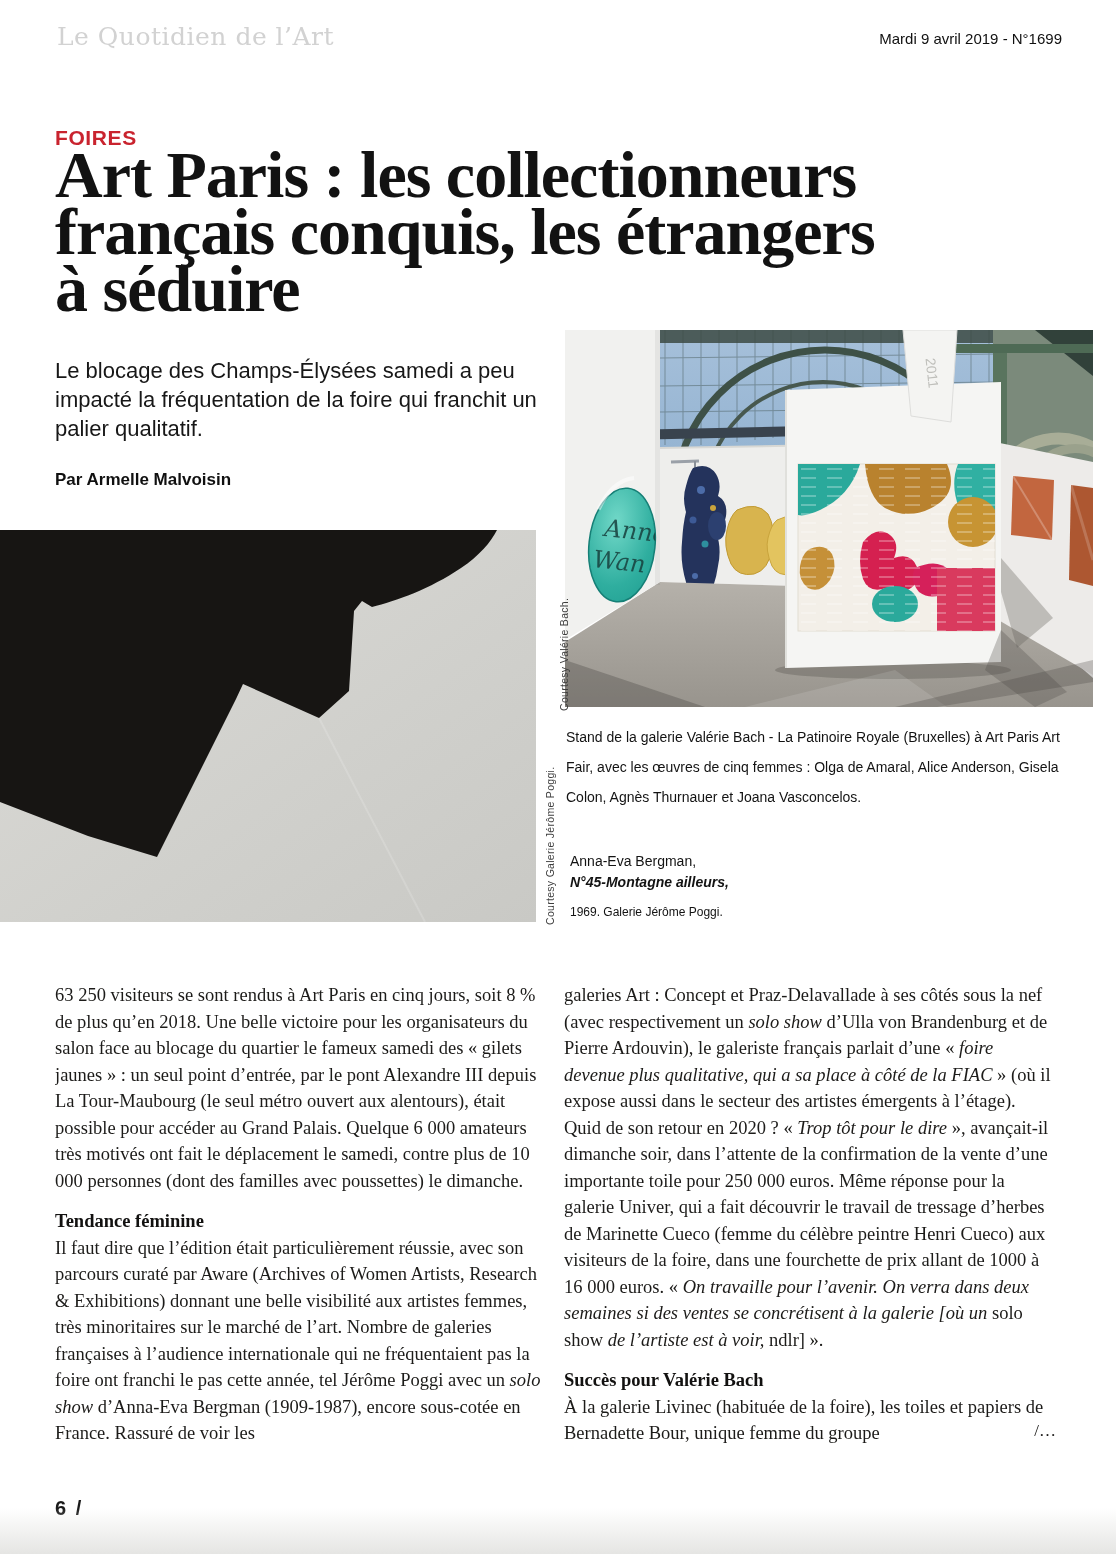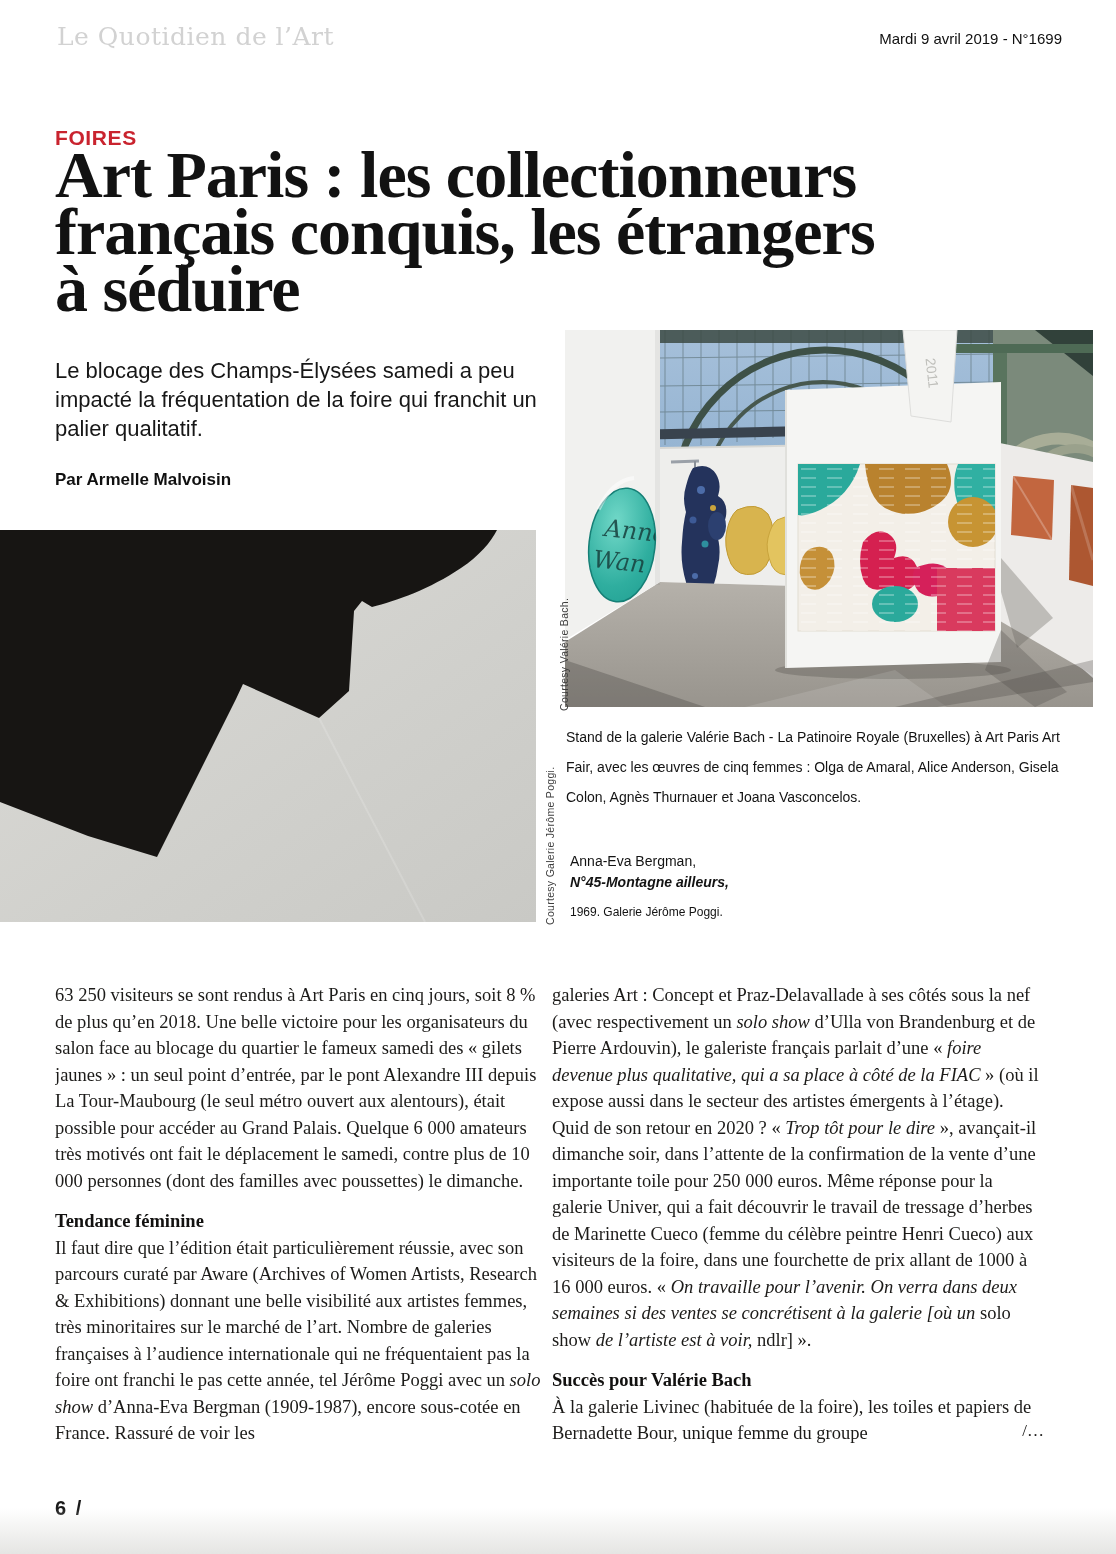--- a/index.html
+++ b/index.html
@@ -31,21 +31,21 @@
   .cap-bergman{position:absolute;left:570px;top:851px;width:420px;font-size:14px;
         line-height:21px;color:#131313;}
   .cap-bergman .work{font-weight:bold;font-style:italic;}
   .cap-bergman .details{margin-top:9px;font-size:12px;}
   .col{position:absolute;top:962px;height:542px;overflow:hidden;
         font-family:"Liberation Serif",serif;font-size:18.5px;line-height:26.5px;color:#1c1b19;margin-top:20px;}
   .col p{margin:0;}
   .col h3{margin:14px 0 0 0;font-size:18.5px;line-height:26.5px;font-weight:bold;color:#121110;
         font-family:"Liberation Serif",serif;}
   .col1{left:55px;width:487px;}
-  .col2{left:552px;width:492px;}
+  .col2{left:564px;width:492px;}
   .col p.rel{position:relative;}
   .cont{position:absolute;right:0;bottom:2px;font-size:17px;color:#1c1b19;}
   .pagenum{position:absolute;left:55px;top:1497px;font-size:20px;font-weight:bold;
         color:#1a1a1a;letter-spacing:2px;}
   .bottom-strip{position:absolute;left:0;right:0;bottom:0;height:46px;
         background:linear-gradient(rgba(255,255,255,0),#e5e5e3);}
 </style>
 </head>
 <body>
 

